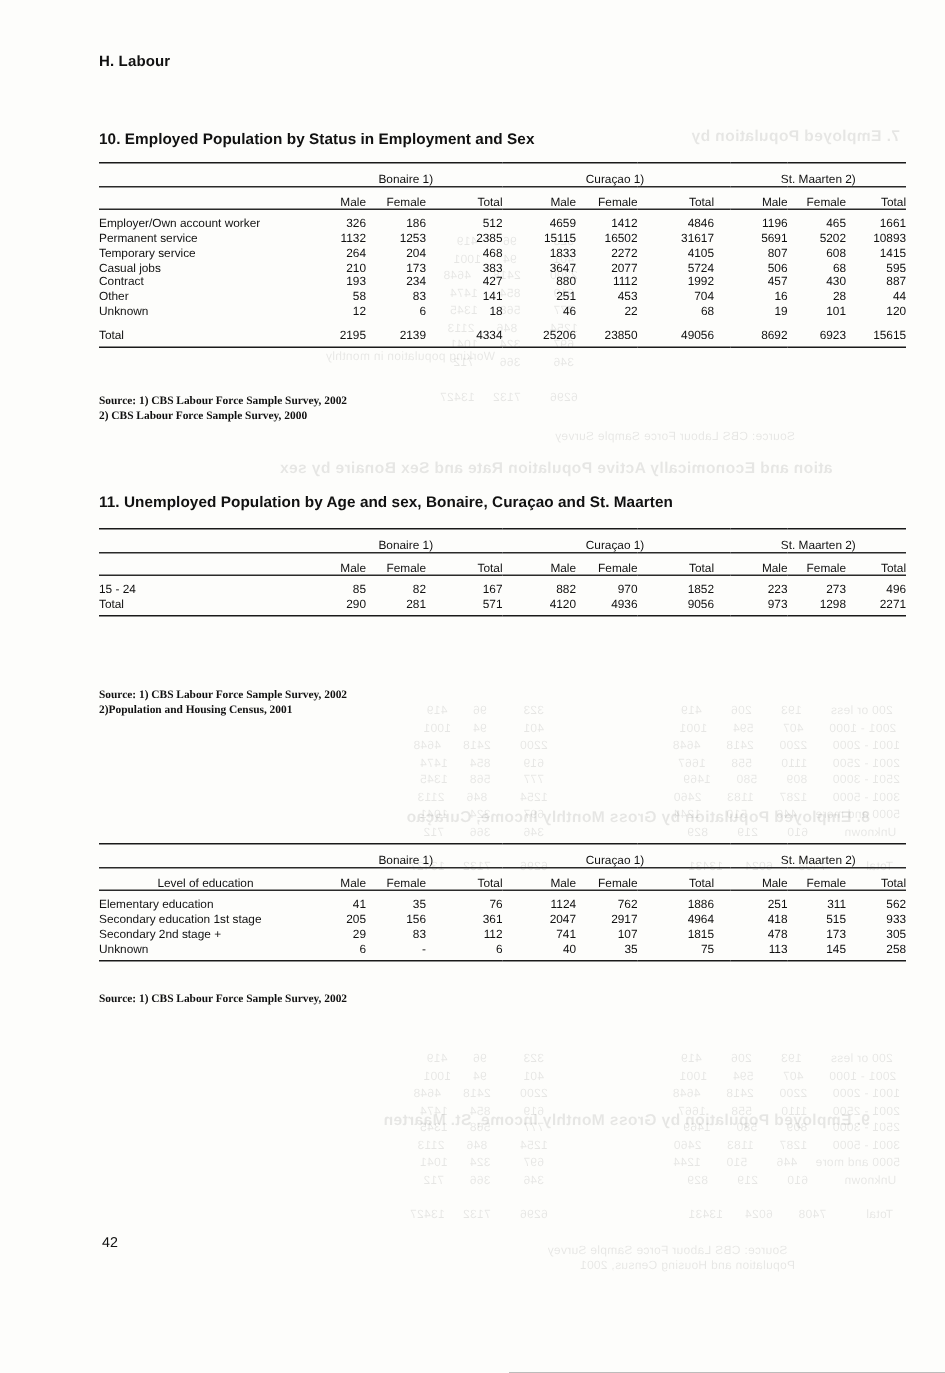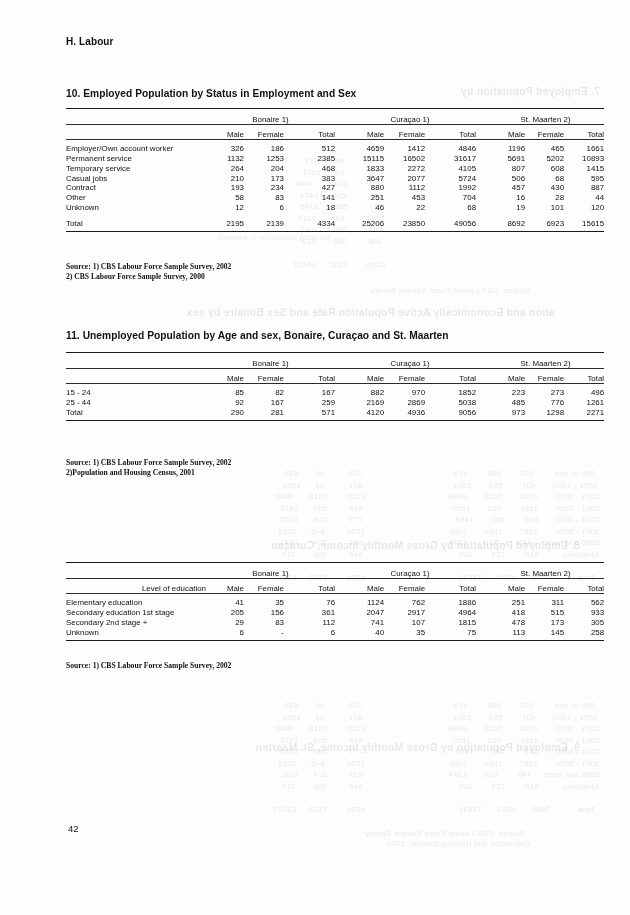--- a/index.html
+++ b/index.html
@@ -84,21 +84,21 @@
     text-align: center;
     font-weight: bold;
     font-size: 7.9px;
   }
   .colhd {
     text-align: right;
     font-weight: bold;
     font-size: 7.9px;
     padding-right: 2px;
   }
-  .colhd.lbl { text-align: right; padding-left: 2px; padding-right: 0; }
+  .colhd.lbl { text-align: center; padding-left: 2px; padding-right: 0; }
   .num {
     text-align: right;
     padding-right: 2px;
     font-size: 7.9px;
   }
   .lbl {
     text-align: left;
     padding-left: 2px;
     font-size: 7.9px;
   }
@@ -405,34 +405,20 @@
           <td></td>
           <td class="num">882</td>
           <td class="num">970</td>
           <td class="num">1852</td>
           <td></td>
           <td class="num">223</td>
           <td class="num">273</td>
           <td class="num">496</td>
         </tr>
         <tr class="h-row">
-          <td class="lbl">25 - 44</td>
-          <td class="num">92</td>
-          <td class="num">167</td>
-          <td class="num">259</td>
-          <td></td>
-          <td class="num">2169</td>
-          <td class="num">2869</td>
-          <td class="num">5038</td>
-          <td></td>
-          <td class="num">485</td>
-          <td class="num">776</td>
-          <td class="num">1261</td>
-        </tr>
-        <tr class="h-row">
           <td class="lbl">Total</td>
           <td class="num">290</td>
           <td class="num">281</td>
           <td class="num">571</td>
           <td></td>
           <td class="num">4120</td>
           <td class="num">4936</td>
           <td class="num">9056</td>
           <td></td>
           <td class="num">973</td>

